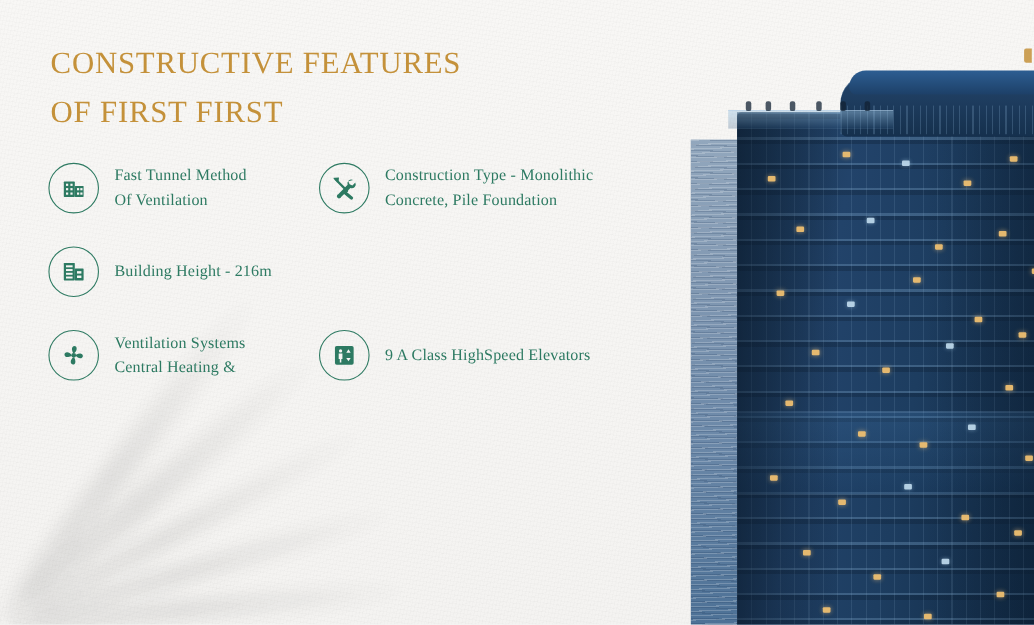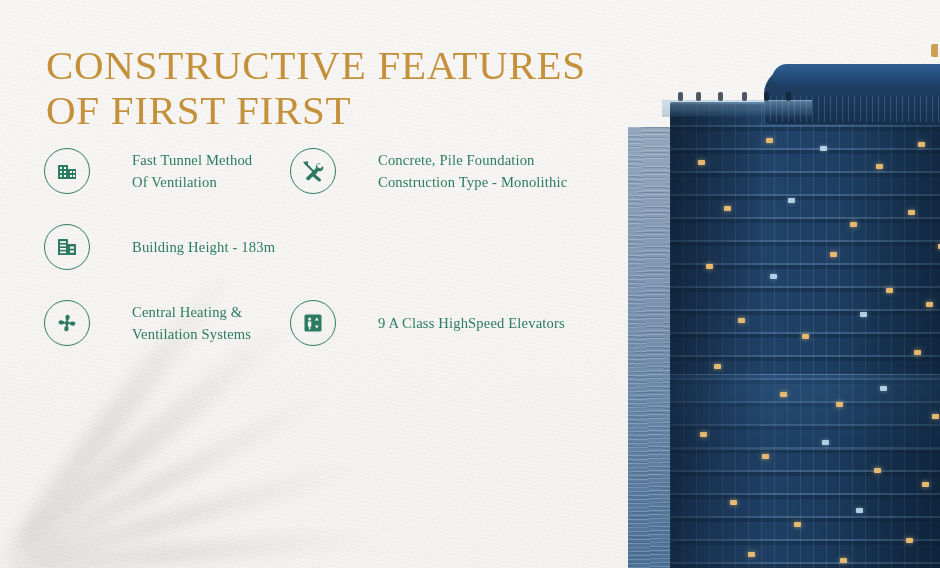--- a/index.html
+++ b/index.html
@@ -63,21 +63,21 @@
   .frond.t2 { height: 18px; }
   .frond.t3 { height: 14px; opacity: 0.8; }
 
   
   .title {
     position: absolute;
     left: 46px;
     top: 16px;
     width: 560px;
     color: #c4913a;
-    font-size: 41px;
+    font-size: 28px;
     line-height: 45px;
     letter-spacing: 0.7px;
     font-weight: 400;
     font-family: "Liberation Serif", serif;
   }
   .title-line { display: block; white-space: nowrap; }
 
   
   .features {
     position: absolute;
@@ -89,21 +89,20 @@
     display: flex;
     margin-bottom: 30px;
   }
   .feature-row:last-child { margin-bottom: 0; }
 
   .feature {
     display: flex;
     align-items: center;
     width: 246px;
     flex: 0 0 246px;
-    gap: 28px;
   }
   .feature.col2 { margin-left: 0; }
 
   .icon-circle {
     flex: 0 0 46px;
     width: 46px;
     height: 46px;
     border-radius: 50%;
     border: 1.4px solid #2f7b63;
     display: flex;
@@ -334,22 +333,22 @@
       <div class="feature col2">
         <div class="icon-circle">
           <svg width="24" height="24" viewBox="0 0 24 24" fill="none" stroke="#2d7a62" stroke-width="2.1" stroke-linecap="round">
             <path d="M4 4 L14.5 14.5"></path>
             <path d="M13 16.5 L18.5 21" stroke-width="3"></path>
             <path d="M3.4 3.4 L6.4 3.1 L6.1 6.1 Z" fill="#2d7a62" stroke-width="1.4"></path>
             <path d="M20 4.6 a3.6 3.6 0 0 0-5 4.4 L6.5 17.5 a2 2 0 1 0 2.6 2.6 L17.6 12 a3.6 3.6 0 0 0 4.4-5 L19.4 9.6 L16.8 8.4 L15.6 5.8 Z" fill="#2d7a62" stroke="none"></path>
           </svg>
         </div>
         <div class="feature-label">
+          <span class="l">Construction Type - Monolithic</span>
           <span class="l">Concrete, Pile Foundation</span>
-          <span class="l">Construction Type - Monolithic</span>
         </div>
       </div>
     </div>
 
     <div class="feature-row">
 
 
       <div class="feature col2">
         <div class="icon-circle">
           <svg width="24" height="24" viewBox="0 0 24 24" fill="#2d7a62">
@@ -357,40 +356,40 @@
             <rect x="13" y="9" width="8" height="11" rx="0.6"></rect>
             <rect x="5" y="6.2" width="6" height="1.8" fill="#f6f5f3"></rect>
             <rect x="5" y="9.6" width="6" height="1.8" fill="#f6f5f3"></rect>
             <rect x="5" y="13" width="6" height="1.8" fill="#f6f5f3"></rect>
             <rect x="5" y="16.4" width="6" height="1.8" fill="#f6f5f3"></rect>
             <rect x="15" y="11.5" width="4" height="2.2" fill="#f6f5f3"></rect>
             <rect x="15" y="15.5" width="4" height="2.2" fill="#f6f5f3"></rect>
           </svg>
         </div>
         <div class="feature-label">
-          <span class="l">Building Height - 183m</span>
+          <span class="l">Building Height - 216m</span>
         </div>
       </div>
     </div>
 
     <div class="feature-row">
 
       <div class="feature">
         <div class="icon-circle">
           <svg width="24" height="24" viewBox="0 0 24 24" fill="#2d7a62">
             <circle cx="12" cy="12" r="2.2"></circle>
             <path d="M11.4 10 C10.4 7.4 10 5.6 11 4.4 C12.2 3 14.6 3.6 14.7 5.8 C14.8 7.6 13.6 9 12.6 9.9 Z"></path>
             <path d="M14 11.4 C16.6 10.4 18.4 10 19.6 11 C21 12.2 20.4 14.6 18.2 14.7 C16.4 14.8 15 13.6 14.1 12.6 Z"></path>
             <path d="M12.6 14 C13.6 16.6 14 18.4 13 19.6 C11.8 21 9.4 20.4 9.3 18.2 C9.2 16.4 10.4 15 11.4 14.1 Z"></path>
             <path d="M10 12.6 C7.4 13.6 5.6 14 4.4 13 C3 11.8 3.6 9.4 5.8 9.3 C7.6 9.2 9 10.4 9.9 11.4 Z"></path>
           </svg>
         </div>
         <div class="feature-label">
+          <span class="l">Ventilation Systems</span>
           <span class="l">Central Heating &amp;</span>
-          <span class="l">Ventilation Systems</span>
         </div>
       </div>
 
       <div class="feature col2">
         <div class="icon-circle">
           <svg width="24" height="24" viewBox="0 0 24 24" fill="#2d7a62">
             <rect x="3.5" y="3.5" width="17" height="17" rx="1.6"></rect>
             <circle cx="8.6" cy="8" r="1.5" fill="#f6f5f3"></circle>
             <path d="M6.9 10.4 h3.4 v5 h-1 v3.2 h-1.4 v-3.2 h-1 Z" fill="#f6f5f3"></path>
             <path d="M15.8 6.6 L17.8 9.6 L13.8 9.6 Z" fill="#f6f5f3"></path>

